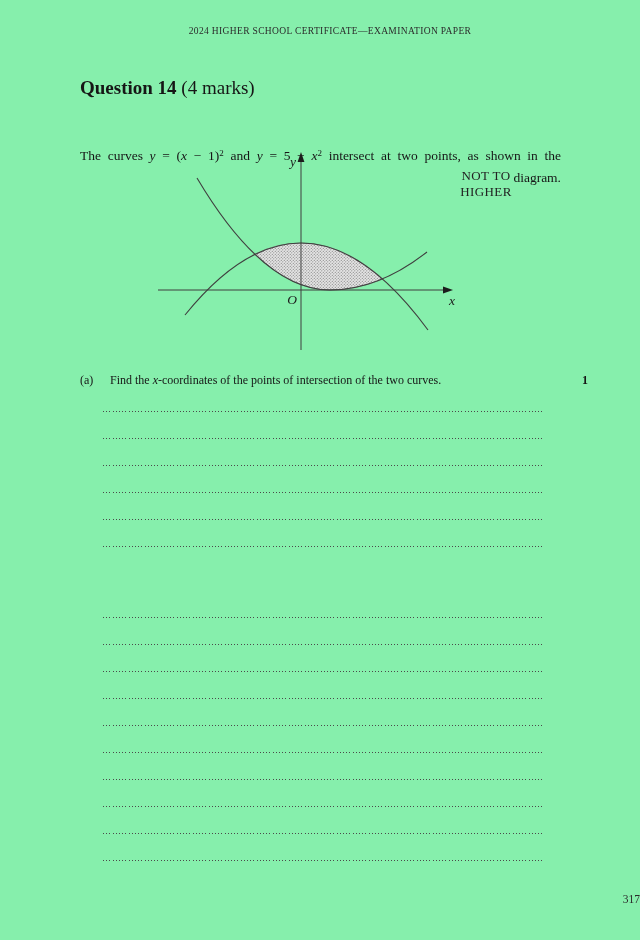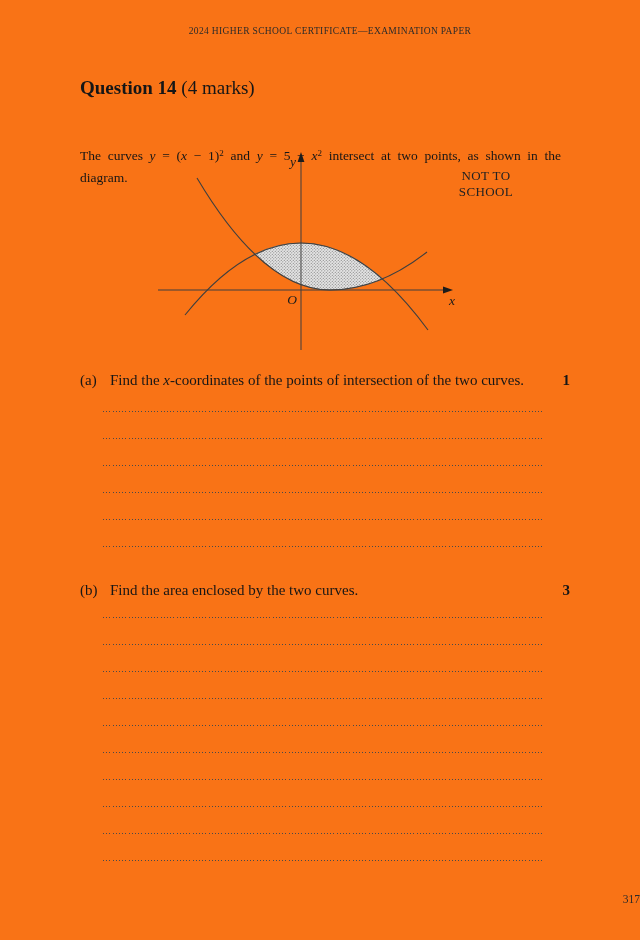--- a/index.html
+++ b/index.html
@@ -1,21 +1,21 @@
 <!DOCTYPE html>
 <html><head>
 <meta charset="utf-8">
 <style>
   * { margin: 0; padding: 0; box-sizing: border-box; }
   html, body { background: #ffffff; }
   .page {
     position: relative;
     width: 640px;
     height: 940px;
-    background: #f97316;
+    background: #86efac;
     font-family: "Liberation Serif", "DejaVu Serif", serif;
     color: #161616;
     overflow: hidden;
   }
   .header {
     position: absolute;
     top: 26px; left: 0; right: 0;
     padding-left: 20px;
     text-align: center;
     font-size: 9.5px;
@@ -30,21 +30,21 @@
   }
   .qtitle b { font-weight: bold; }
   .intro {
     position: absolute;
     top: 105px; left: 80px;
     width: 481px;
     font-size: 13.5px;
     line-height: 22px;
   }
   .intro .line1 { text-align: justify; text-align-last: justify; margin-top: 40px; }
-  .intro .line2 { text-align: left; }
+  .intro .line2 { text-align: right; }
   .math { white-space: nowrap; }
   .ivar { font-style: italic; }
   .sup {
     font-size: 9px;
     position: relative;
     top: -4.5px;
     line-height: 0;
   }
   .diagram-svg {
     position: absolute;
@@ -56,22 +56,22 @@
     left: 456px; top: 168px;
     width: 60px;
     text-align: center;
     font-size: 13px;
     line-height: 15.5px;
     letter-spacing: 0.4px;
     color: #222;
   }
   .part-row {
     position: absolute;
-    left: 80px; right: 70px;
-    font-size: 15px;
+    left: 80px; right: 52px;
+    font-size: 12px;
     line-height: 16px;
   }
   .part-label { display: inline-block; width: 30px; }
   .part-marks {
     position: absolute;
     right: 0; top: 0;
     font-weight: bold;
   }
   .answer-lines {
     position: absolute;
@@ -146,40 +146,36 @@
     <path d="M197,178 Q263.5,290 330,290 Q378.5,290 427,252" fill="none" stroke="#3f3f3f" stroke-width="1.1"></path>
     <path d="M185,315 Q243,243 301,243 Q364,243 428,330" fill="none" stroke="#3f3f3f" stroke-width="1.1"></path>
 
     <text x="296" y="166" text-anchor="end">y</text>
     <text x="455" y="305" text-anchor="end">x</text>
     <text x="297" y="304" text-anchor="end">O</text>
   </svg>
 
   <div class="nts">
     <div>NOT TO</div>
-    <div>SCHOOL</div>
+    <div>HIGHER</div>
   </div>
 
   <div class="part-row" style="top:372px;">
     <span class="part-label">(a)</span><span><span>Find the </span><span class="ivar">x</span><span>-coordinates of the points of intersection of the two curves.</span></span>
     <span class="part-marks">1</span>
   </div>
   <div class="answer-lines" style="top:385px;">
       <div class="ans-line"></div>
       <div class="ans-line"></div>
       <div class="ans-line"></div>
       <div class="ans-line"></div>
       <div class="ans-line"></div>
       <div class="ans-line"></div>
     </div>
 
-  <div class="part-row" style="top:582px;">
-    <span class="part-label">(b)</span><span><span>Find the area enclosed by the two curves.</span><span class="ivar"></span><span></span></span>
-    <span class="part-marks">3</span>
-  </div>
   <div class="answer-lines" style="top:591px;">
       <div class="ans-line"></div>
       <div class="ans-line"></div>
       <div class="ans-line"></div>
       <div class="ans-line"></div>
       <div class="ans-line"></div>
       <div class="ans-line"></div>
       <div class="ans-line"></div>
       <div class="ans-line"></div>
       <div class="ans-line"></div>

